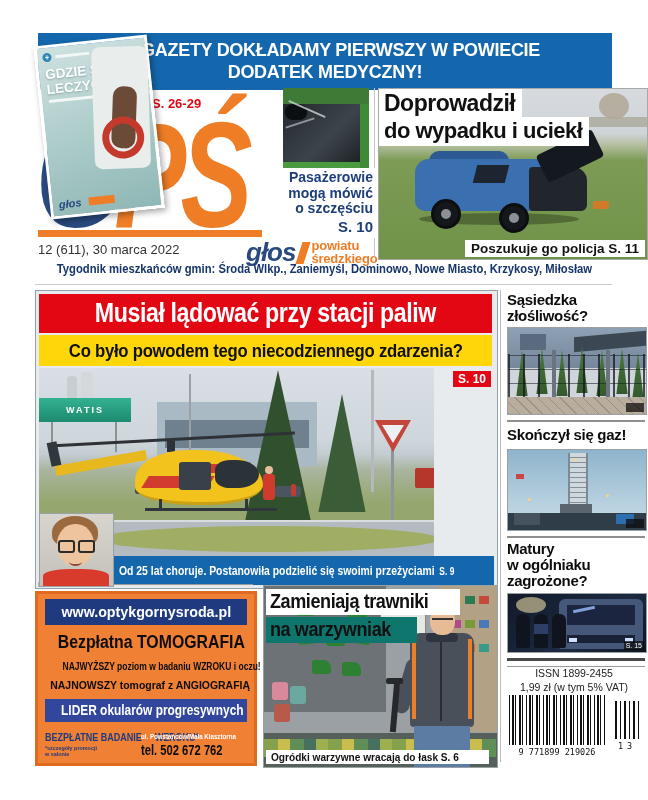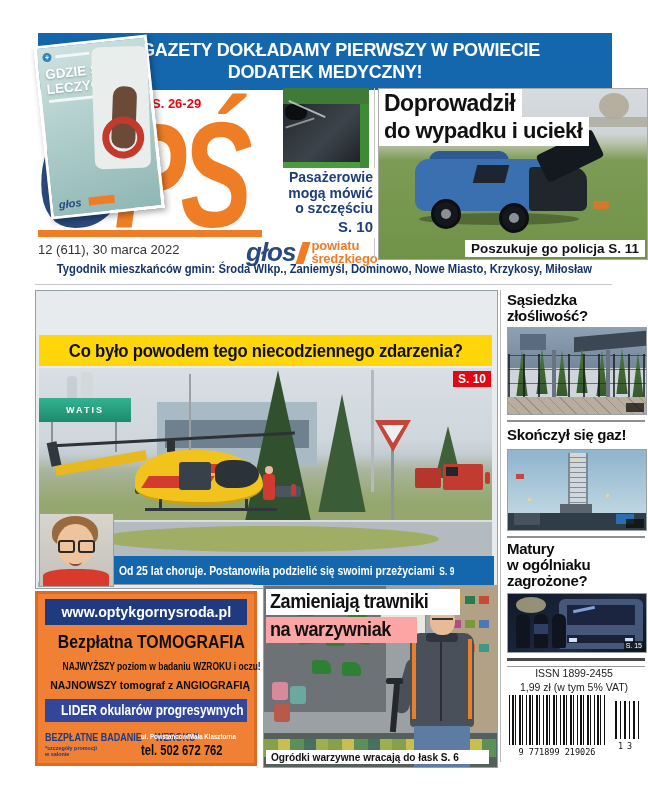--- a/index.html
+++ b/index.html
@@ -89,21 +89,21 @@
   .region-strip{left:0;top:262px;width:648px;text-align:center;color:#16366b;font-weight:800;font-size:12.5px;}
   .thin-rule{left:35px;top:284px;width:577px;height:1px;background:#c9c9c9;}
 
   
   .main-box{left:35px;top:290px;width:461px;height:297px;border:1px solid #93a1ab;background:#e7ebee;}
   .red-bar{left:3px;top:3px;width:453px;height:39px;background:#e30613;display:flex;align-items:center;justify-content:center;}
   .red-bar span{color:#fff;font-weight:900;font-size:27px;letter-spacing:-.5px;transform:scaleX(.86);}
   .yellow-bar{left:3px;top:44px;width:453px;height:31px;background:#ffd60a;display:flex;align-items:center;justify-content:center;}
   .yellow-bar span{color:#101010;font-weight:900;font-size:19px;letter-spacing:-.3px;transform:scaleX(.88);}
   .s10-badge{right:6px;top:80px;background:#e30613;color:#fff;font-weight:800;font-size:12px;padding:1px 5px;z-index:4;}
-  .main-photo{left:3px;top:77px;width:453px;height:188px;overflow:hidden;
+  .main-photo{left:3px;top:77px;width:395px;height:188px;overflow:hidden;
     background:linear-gradient(180deg,#d9dfe4 0%,#cfd7dc 38%,#c3ccd1 46%,#aab5a0 54%,#9fae87 62%,#94a76e 72%,#9aa86f 100%);}
   .silo1{left:28px;top:8px;width:10px;height:34px;background:#c9ced2;border-radius:4px;}
   .silo2{left:42px;top:4px;width:12px;height:38px;background:#d4d8db;border-radius:4px;}
   .canopy{left:0;top:30px;width:92px;height:24px;background:linear-gradient(#33b291,#1d8a6e);
           color:#fff;font-size:9px;font-weight:800;letter-spacing:2px;text-align:center;line-height:24px;}
   .canopy-leg{width:2px;height:30px;background:#8a9296;top:54px;}
   .mp-building{left:118px;top:34px;width:160px;height:64px;background:#a9bac4;}
   .mp-building .win{position:absolute;left:8px;top:18px;right:8px;height:28px;background:rgba(40,60,80,.45);}
   .tree{clip-path:polygon(50% 0,88% 100%,12% 100%);}
   .tree1{left:196px;top:2px;width:86px;height:150px;background:#31502e;}
@@ -246,21 +246,21 @@
   .gd-torso{left:146px;top:47px;width:64px;height:94px;background:#4a505a;border-radius:10px 10px 4px 4px;}
   .gd-stripe{position:absolute;top:6px;width:4px;height:80px;background:#e87f2a;}
   .gd-zip{position:absolute;left:30px;top:8px;width:2px;height:80px;background:#2a2e34;}
   .gd-collar{position:absolute;left:16px;top:0;width:32px;height:9px;background:#2e3440;border-radius:4px;}
   .gd-arm{left:136px;top:72px;width:15px;height:56px;background:#4a505a;border-radius:8px;transform:rotate(16deg);}
   .gd-spade{left:128px;top:96px;width:6px;height:50px;background:#26282c;transform:rotate(5deg);}
   .gd-grip{left:122px;top:92px;width:17px;height:6px;background:#26282c;border-radius:2px;}
   .gd-jeans{left:150px;top:140px;width:56px;height:41px;background:#5d7ca3;}
   .gd-h1{left:2px;top:3px;background:#fff;padding:0 6px 2px 4px;font-weight:900;font-size:21px;letter-spacing:-.5px;white-space:nowrap;}
   .gd-h1 span,.gd-h2 span{display:inline-block;transform:scaleX(.86);transform-origin:left center;}
-  .gd-h2{left:2px;top:31px;background:#fca5a5;padding:0 6px 2px 4px;font-weight:900;font-size:21px;letter-spacing:-.5px;white-space:nowrap;}
+  .gd-h2{left:2px;top:31px;background:#0f766e;padding:0 6px 2px 4px;font-weight:900;font-size:21px;letter-spacing:-.5px;white-space:nowrap;}
   .gd-cap{left:2px;bottom:3px;background:#fff;padding:1px 5px;font-weight:800;font-size:11.5px;white-space:nowrap;}
   .gd-cap span{display:inline-block;transform:scaleX(.88);transform-origin:left center;}
 </style>
 </head>
 <body>
 
 <div class="page">
 
   <div class="abs banner">
     <div>DO GAZETY DOKŁADAMY PIERWSZY W POWIECIE</div>
@@ -337,20 +337,23 @@
     <div class="abs hr-debris"></div>
     <div class="abs hr-h1">Doprowadził</div>
     <div class="abs hr-h2">do wypadku i uciekł</div>
     <div class="abs hr-cap">Poszukuje go policja S. 11</div>
   </div>
 
   <div class="abs region-strip nw"><span class="cx" style="transform:scaleX(.9);">Tygodnik mieszkańców gmin: Środa Wlkp., Zaniemyśl, Dominowo, Nowe Miasto, Krzykosy, Miłosław</span></div>
   <div class="abs thin-rule"></div>
 
   <div class="abs main-box">
+    <div class="abs red-bar">
+        <span class="nw">Musiał lądować przy stacji paliw</span>
+      </div>
     <div class="abs yellow-bar">
         <span class="nw">Co było powodem tego niecodziennego zdarzenia?</span>
       </div>
     <div class="abs s10-badge">S. 10</div>
 
     <div class="abs main-photo">
       <div class="abs silo1"></div>
       <div class="abs silo2"></div>
       <div class="abs canopy">WATIS</div>
       <div class="abs canopy-leg" style="left:12px;"></div>

